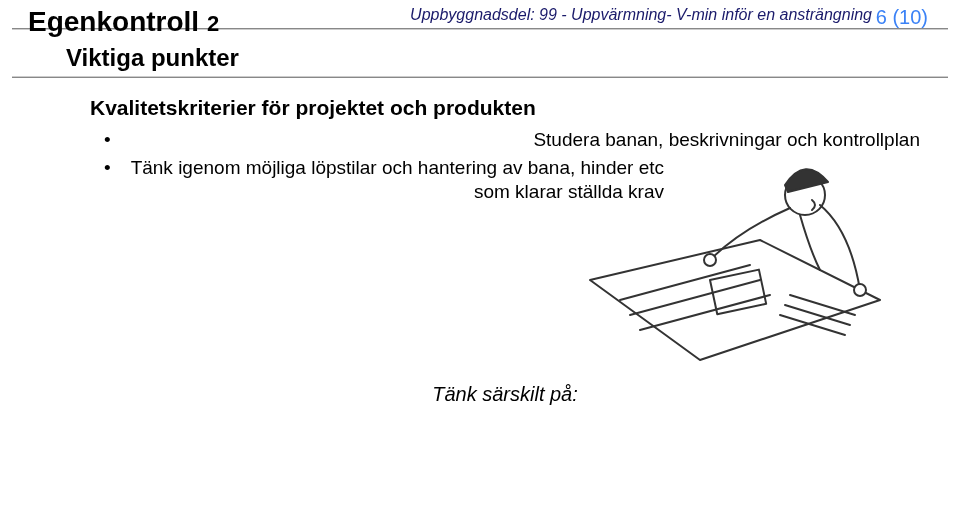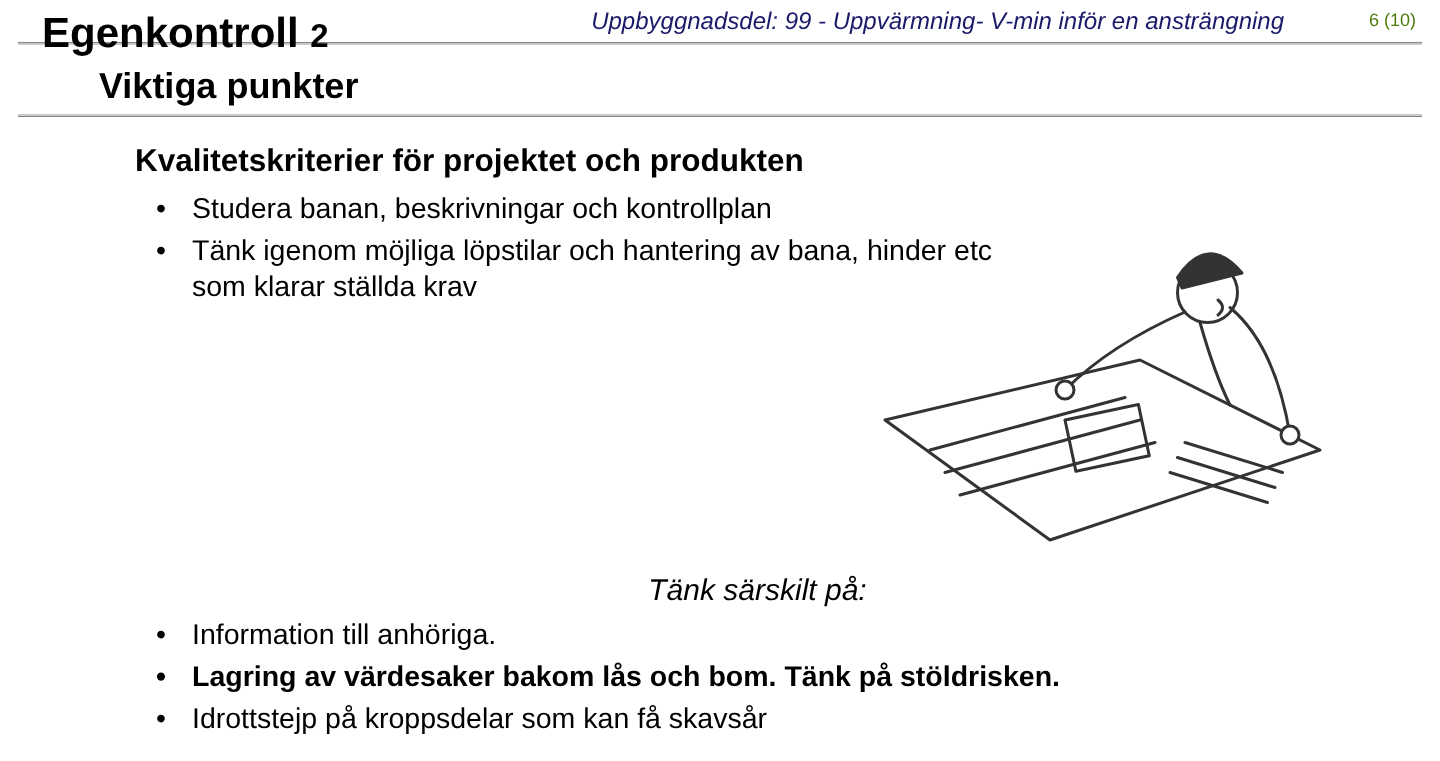--- a/index.html
+++ b/index.html
@@ -40,31 +40,31 @@
   .subtitle {
     position: absolute;
     left: 66px;
     top: 44px;
     font-size: 24px;
     font-weight: bold;
   }
   .header-right {
     position: absolute;
     top: 6px;
-    right: 104px;
+    right: 88px;
     font-size: 16px;
     font-style: italic;
     color: #1a1a6a;
   }
   .page-num {
     position: absolute;
     top: 6px;
-    right: 16px;
-    font-size: 12px;
-    color: #4d7c0f;
+    right: 32px;
+    font-size: 20px;
+    color: #3b82f6;
   }
   .content {
     position: absolute;
     left: 90px;
     top: 96px;
     right: 40px;
   }
   .sec-heading {
     font-size: 21px;
     font-weight: bold;
@@ -73,20 +73,21 @@
   .bullets {
     list-style: none;
     padding-left: 14px;
   }
   .bullets li {
     position: relative;
     font-size: 19px;
     line-height: 1.25;
     margin-bottom: 4px;
     padding-left: 24px;
+    text-align: right;
   }
   .bullets li::before {
     content: "•";
     position: absolute;
     left: 0;
     top: 0;
   }
   .think-heading {
     font-size: 20px;
     font-style: italic;
@@ -119,25 +120,20 @@
 <div class="page-num">6 (10)</div>
 
 <div class="content">
   <div class="sec-heading">Kvalitetskriterier för projektet och produkten</div>
   <ul class="bullets">
     <li>Studera banan, beskrivningar och kontrollplan</li>
     <li style="max-width:560px;">Tänk igenom möjliga löpstilar och hantering av bana, hinder etc som klarar ställda krav</li>
   </ul>
 
   <div class="think-heading">Tänk särskilt på:</div>
-  <ul class="bullets">
-    <li>Information till anhöriga.</li>
-    <li class="bold-line">Lagring av värdesaker bakom lås och bom. Tänk på stöldrisken.</li>
-    <li>Idrottstejp på kroppsdelar som kan få skavsår</li>
-  </ul>
 </div>
 
 <div class="illustration">
   <svg viewBox="0 0 330 220" width="330" height="220">
 
     <g stroke="#333" stroke-width="2" fill="none" stroke-linecap="round" stroke-linejoin="round">
 
       <path d="M30 130 L200 90 L320 150 L140 210 Z" fill="#fff"></path>
       <line x1="60" y1="150" x2="190" y2="115"></line>
       <line x1="70" y1="165" x2="200" y2="130"></line>

